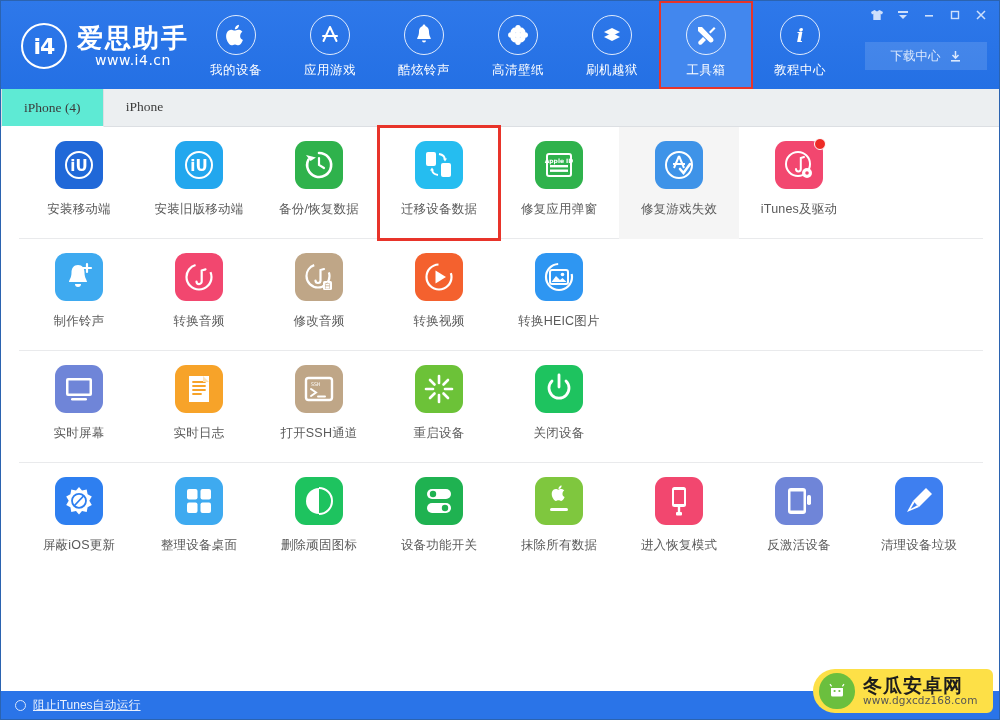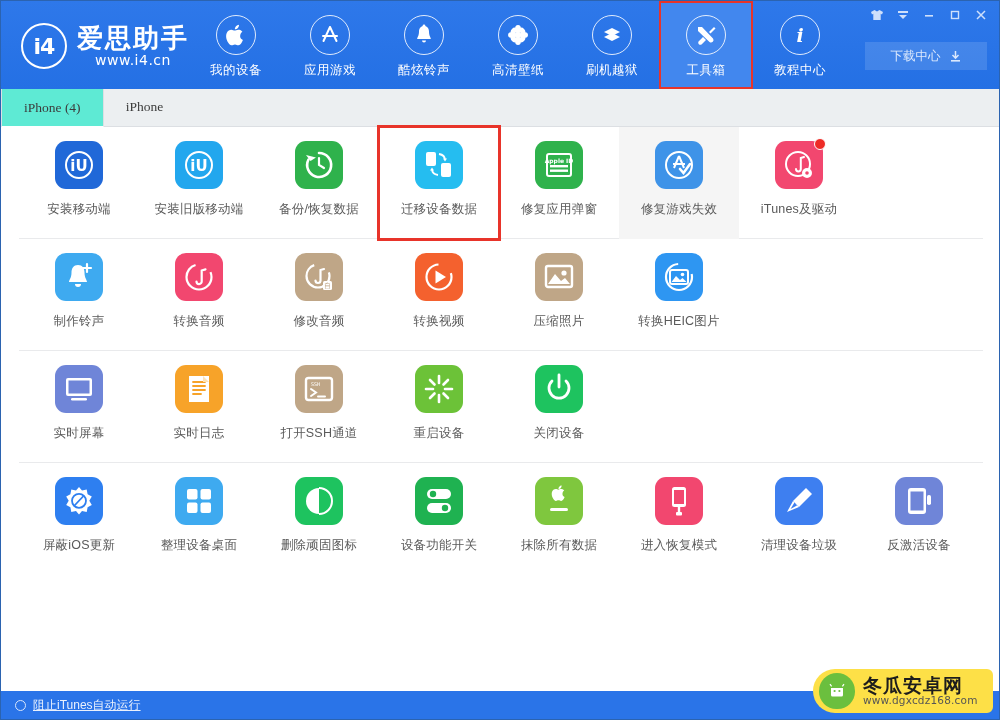--- a/index.html
+++ b/index.html
@@ -454,30 +454,20 @@
         <div class="cell">
           <div class="tile" style="background:#f4612e">
             <svg width="34" height="34" viewBox="0 0 34 34">
               <circle cx="17" cy="17" r="12.5" fill="none" stroke="#fff" stroke-width="2.2" stroke-dasharray="58 16"></circle>
               <path d="M13.5 10.5 L24 17 L13.5 23.5 Z" fill="#fff"></path>
             </svg>
           </div>
           <div class="cell-label">转换视频</div>
         </div>
         <div class="cell">
-          <div class="tile" style="background:#bfa687">
-            <svg width="34" height="34" viewBox="0 0 34 34">
-              <rect x="4" y="6" width="26" height="21" rx="2" fill="none" stroke="#fff" stroke-width="2.4"></rect>
-              <circle cx="22" cy="13" r="2.6" fill="#fff"></circle>
-              <path d="M6 24 L13 14 L19 21 L23 18 L28 24 Z" fill="#fff"></path>
-            </svg>
-          </div>
-          <div class="cell-label">压缩照片</div>
-        </div>
-        <div class="cell">
           <div class="tile" style="background:#2e96f2">
             <svg width="34" height="34" viewBox="0 0 34 34">
               <circle cx="17" cy="17" r="13" fill="none" stroke="#fff" stroke-width="2.2" stroke-dasharray="60 18"></circle>
               <rect x="8" y="10" width="18" height="14" rx="2" fill="none" stroke="#fff" stroke-width="2"></rect>
               <circle cx="20.5" cy="14.5" r="1.8" fill="#fff"></circle>
               <path d="M9.5 22 L14 16 L18 20 L20.5 18 L24.5 22 Z" fill="#fff"></path>
             </svg>
           </div>
           <div class="cell-label">转换HEIC图片</div>
         </div>
@@ -605,38 +595,38 @@
             <svg width="34" height="34" viewBox="0 0 34 34">
               <rect x="10" y="3" width="14" height="20" rx="2.5" fill="#fff"></rect>
               <rect x="12" y="6" width="10" height="14" fill="#f2476f"></rect>
               <path d="M17 23 L17 29" stroke="#fff" stroke-width="2.4"></path>
               <rect x="14" y="28" width="6" height="3.5" rx="1" fill="#fff"></rect>
             </svg>
           </div>
           <div class="cell-label">进入恢复模式</div>
         </div>
         <div class="cell">
+          <div class="tile" style="background:#6f85d8">
+            <svg width="34" height="34" viewBox="0 0 34 34">
+              <rect x="6" y="4" width="18" height="26" rx="3" fill="#fff"></rect>
+              <rect x="8.5" y="7.5" width="13" height="19" fill="#6f85d8"></rect>
+              <rect x="25" y="11" width="4" height="10" rx="1.8" fill="#fff"></rect>
+            </svg>
+          </div>
+          <div class="cell-label">反激活设备</div>
+        </div>
+        <div class="cell">
           <div class="tile" style="background:#3e7ff0">
             <svg width="34" height="34" viewBox="0 0 34 34">
               <path d="M24 4 L30 10 L17 23 L11 17 Z" fill="#fff"></path>
               <path d="M11 17 L5 28 L17 23 Z" fill="#fff"></path>
               <path d="M12.5 18.5 L8.5 25 L15 21.5 Z" fill="#3e7ff0"></path>
             </svg>
           </div>
           <div class="cell-label">清理设备垃圾</div>
-        </div>
-        <div class="cell">
-          <div class="tile" style="background:#6f85d8">
-            <svg width="34" height="34" viewBox="0 0 34 34">
-              <rect x="6" y="4" width="18" height="26" rx="3" fill="#fff"></rect>
-              <rect x="8.5" y="7.5" width="13" height="19" fill="#6f85d8"></rect>
-              <rect x="25" y="11" width="4" height="10" rx="1.8" fill="#fff"></rect>
-            </svg>
-          </div>
-          <div class="cell-label">反激活设备</div>
         </div>
       </div>
     </div>
 
   <div class="statusbar">
     <div class="sb-left">
       <span class="sb-radio"></span>
       <span class="sb-underline">阻止iTunes自动运行</span>
     </div>
     <div class="sb-version">V7.</div>

